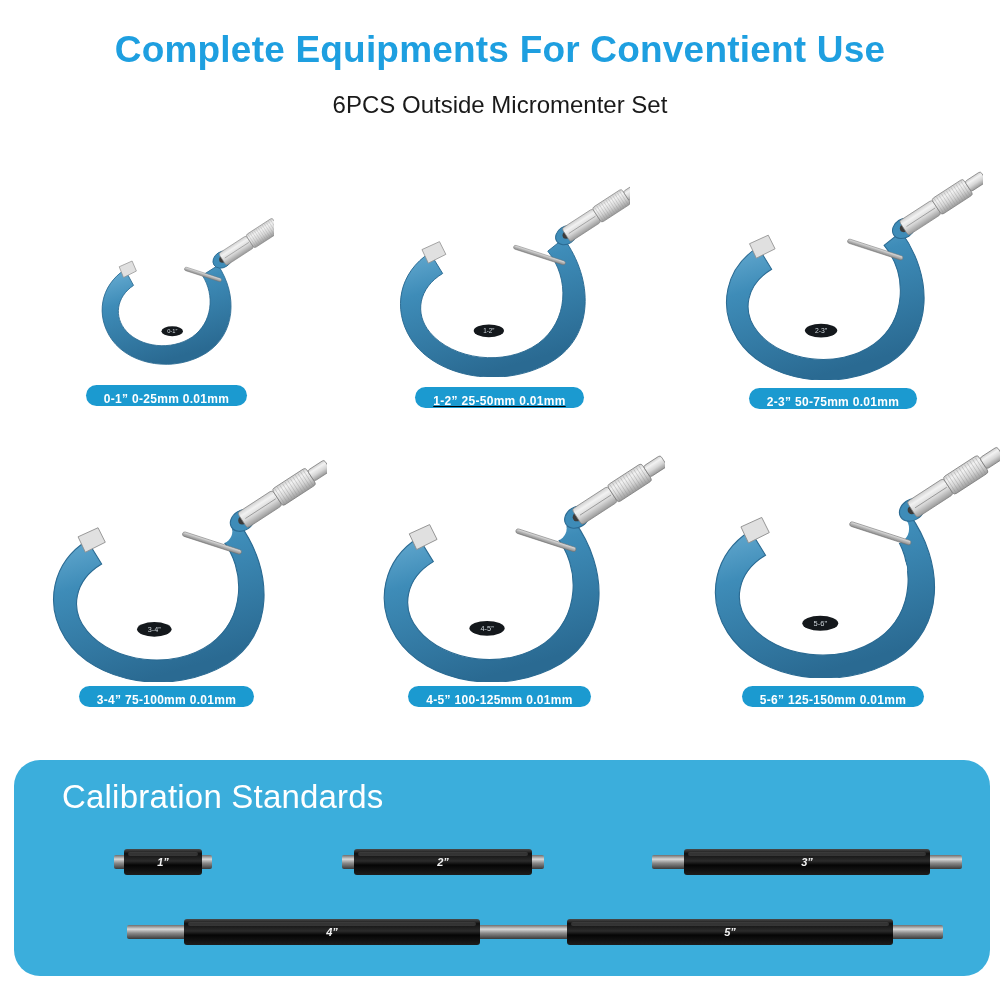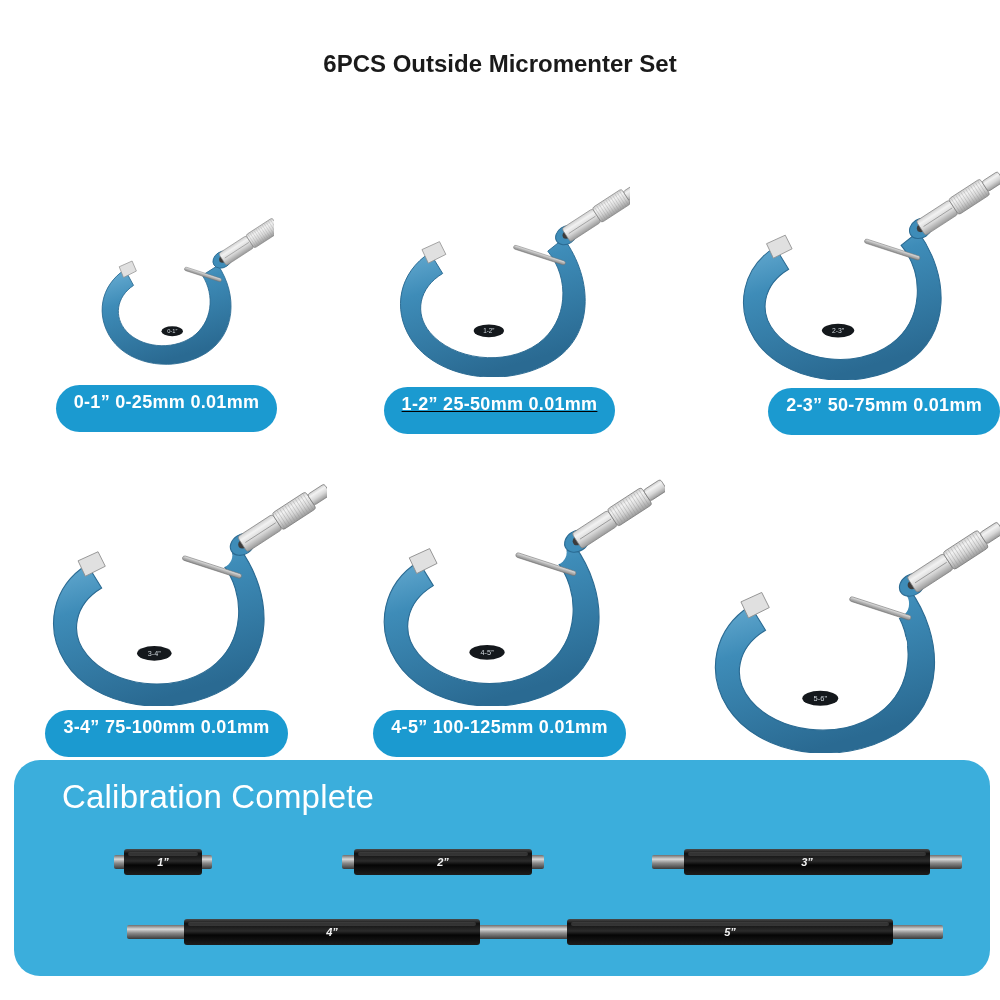--- a/index.html
+++ b/index.html
@@ -13,35 +13,35 @@
   .page{position:relative;width:1000px;height:1000px;}
 
   
   .header{text-align:center;padding-top:30px;}
   .title{
     font-size:37px;font-weight:bold;color:#1E9FE0;
     letter-spacing:.2px;line-height:1.1;
     font-family:"Liberation Sans", sans-serif;
   }
   .subtitle{
-    margin-top:20px;font-size:24px;color:#1a1a1a;font-weight:700;
+    margin-top:20px;font-size:24px;color:#1a1a1a;font-weight:400;
     font-family:"Liberation Sans", sans-serif;
   }
 
   
   .mic-grid{position:absolute;left:0;top:150px;width:1000px;}
   .mic-row{display:flex;width:1000px;}
   .mic-cell{position:relative;display:flex;flex-direction:column;align-items:center;}
   .mic-art{position:relative;display:block;}
   .badge{
     background:#1B9AD0;color:#ffffff;
     border-radius:999px;
-    font-size:18px;font-weight:bold;
+    font-size:12px;font-weight:bold;
     letter-spacing:.3px;
-    padding:7px 18px 19px 18px;
+    padding:7px 18px 0 18px;
     white-space:nowrap;
     text-align:center;
     font-family:"Liberation Sans", sans-serif;
   }
 
   
   .calib-panel{
     position:absolute;left:14px;top:760px;
     width:976px;height:216px;
     background:#3BAEDC;
@@ -61,20 +61,21 @@
     pointer-events:none;
     font-family:"Liberation Sans", sans-serif;
   }
 </style>
 </head>
 <body>
 
 <div class="page">
 
   <div class="header">
+    <div class="title">Complete Equipments For Conventient Use</div>
     <div class="subtitle">6PCS Outside Micromenter Set</div>
   </div>
 
   <div class="mic-grid" id="mic-grid">
       <div class="mic-row" style="margin-top: 0px;">
         <div class="mic-cell" style="width: 333px;">
           <div class="mic-art" style="margin-top: 30px;">
   <svg viewBox="0 0 300 270" width="215" height="195">
     <defs>
       <linearGradient id="fg_mic-0-1" x1="0" y1="0" x2="0.4" y2="1">
@@ -196,21 +197,21 @@
                   <line x1="312.6" y1="82" x2="312.6" y2="102" stroke="#8e8e8e" stroke-width="0.7"></line>
                   <line x1="316" y1="82" x2="316" y2="102" stroke="#8e8e8e" stroke-width="0.7"></line>
                   <line x1="319.4" y1="82" x2="319.4" y2="102" stroke="#8e8e8e" stroke-width="0.7"></line>
       </g>
       <rect x="323" y="85" width="22" height="14" rx="2.5" fill="url(#ch_mic-1-2)" stroke="#7b7b7b" stroke-width="0.8"></rect>
       <line x1="237" y1="92" x2="277" y2="92" stroke="#8b8b8b" stroke-width="0.8"></line>
     </g>
   </svg></div>
           <div class="badge" style="margin-top: 6px;">1-2” 25-50mm 0.01mm</div>
         </div>
-        <div class="mic-cell" style="width: 334px; align-items: flex-end;">
+        <div class="mic-cell" style="width: 334px;">
           <div class="mic-art" style="margin-top: 0px;">
   <svg viewBox="0 0 300 270" width="300" height="230">
     <defs>
       <linearGradient id="fg_mic-2-3" x1="0" y1="0" x2="0.4" y2="1">
         <stop offset="0%" stop-color="#72B4D8"></stop>
         <stop offset="38%" stop-color="#3E8CB8"></stop>
         <stop offset="100%" stop-color="#2A6A92"></stop>
       </linearGradient>
       <linearGradient id="ch_mic-2-3" x1="0" y1="0" x2="0" y2="1">
         <stop offset="0%" stop-color="#cfcfcf"></stop>
@@ -476,26 +477,27 @@
                   <line x1="305.8" y1="82" x2="305.8" y2="102" stroke="#8e8e8e" stroke-width="0.7"></line>
                   <line x1="309.2" y1="82" x2="309.2" y2="102" stroke="#8e8e8e" stroke-width="0.7"></line>
                   <line x1="312.6" y1="82" x2="312.6" y2="102" stroke="#8e8e8e" stroke-width="0.7"></line>
                   <line x1="316" y1="82" x2="316" y2="102" stroke="#8e8e8e" stroke-width="0.7"></line>
                   <line x1="319.4" y1="82" x2="319.4" y2="102" stroke="#8e8e8e" stroke-width="0.7"></line>
       </g>
       <rect x="323" y="85" width="22" height="14" rx="2.5" fill="url(#ch_mic-5-6)" stroke="#7b7b7b" stroke-width="0.8"></rect>
       <line x1="237" y1="92" x2="277" y2="92" stroke="#8b8b8b" stroke-width="0.8"></line>
     </g>
   </svg></div>
+          <div class="badge" style="margin-top: 4px;">5-6” 125-150mm 0.01mm</div>
         </div>
       </div>
     </div>
 
   <div class="calib-panel">
-    <div class="calib-title">Calibration Complete</div>
+    <div class="calib-title">Calibration Standards</div>
   </div>
   <div id="rod-layer">
       <div class="rod" style="left: 112px; top: 845px; width: 102px; height: 34px;">
   <svg viewBox="0 0 102 34" width="102" height="34">
     <defs>
       <linearGradient id="rb_rod-1" x1="0" y1="0" x2="0" y2="1">
         <stop offset="0%" stop-color="#4a4a4a"></stop>
         <stop offset="18%" stop-color="#111111"></stop>
         <stop offset="46%" stop-color="#2b2b2b"></stop>
         <stop offset="62%" stop-color="#050505"></stop>

